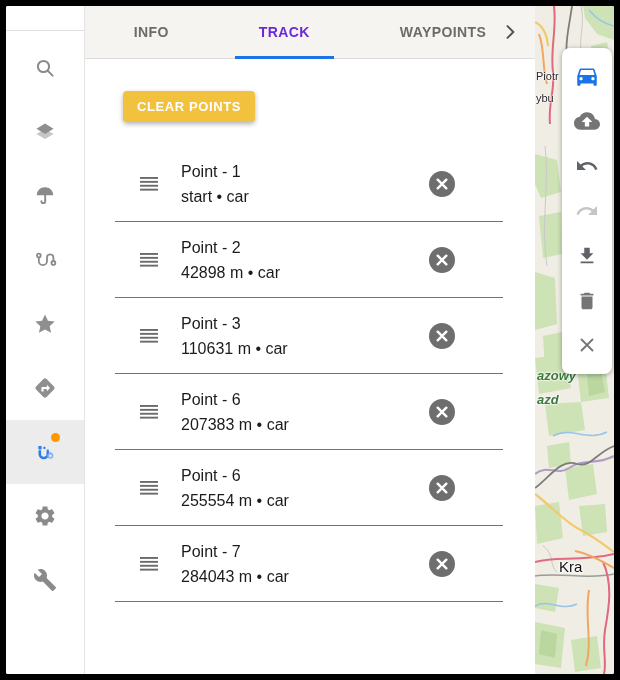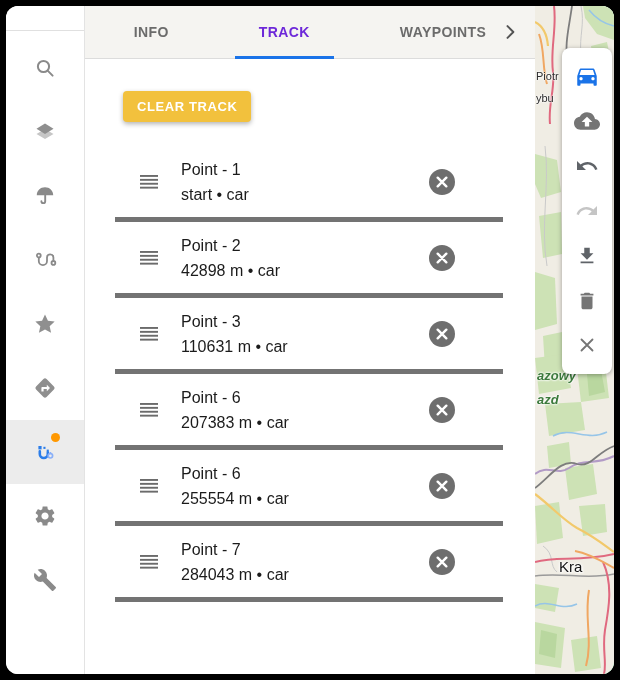--- a/index.html
+++ b/index.html
@@ -1,18 +1,18 @@
 <!DOCTYPE html>
 <html><head>
 <meta charset="utf-8">
 <style>
   html,body{margin:0;padding:0;width:620px;height:680px;overflow:hidden;background:#000;
     font-family:"Liberation Sans",sans-serif;}
   .app{position:absolute;left:6px;top:6px;width:608px;height:668px;background:#fff;
-    display:flex;border-radius:12px;overflow:hidden;}
+    display:flex;border-radius:2px;overflow:hidden;}
 
   
   .sidebar{width:79px;box-sizing:border-box;background:#fff;border-right:1px solid #e3e3e3;
     flex:0 0 79px;display:flex;flex-direction:column;}
   .sb-header{height:24px;border-bottom:1px solid #e0e0e0;flex:0 0 auto;}
   .sb-items{padding-top:5px;display:flex;flex-direction:column;}
   .sb-item{height:64px;width:100%;border:none;background:transparent;display:flex;
     align-items:center;justify-content:center;cursor:pointer;position:relative;padding:0;}
   .sb-item.active{background:#ececec;}
   .badge{position:absolute;top:13px;left:45px;width:9px;height:9px;border-radius:50%;
@@ -28,21 +28,21 @@
   .tab.active::after{content:"";position:absolute;left:0;right:0;bottom:-1px;height:3px;
     background:#1a73e8;}
   .tab-overflow{position:absolute;right:8px;top:0;height:100%;width:34px;border:none;
     background:transparent;display:flex;align-items:center;justify-content:center;cursor:pointer;}
 
   .content{flex:1;background:#fff;overflow:hidden;}
   .clear-btn{margin:32px 0 0 38px;height:31px;padding:0 14px;background:#f2c13d;color:#fff;
     font-family:"Liberation Sans",sans-serif;font-weight:700;font-size:13px;letter-spacing:.6px;
     border:none;border-radius:4px;box-shadow:0 2px 5px rgba(0,0,0,.3);cursor:pointer;}
   .pointlist{margin:24px 32px 0 30px;}
-  .point-row{height:76px;box-sizing:border-box;border-bottom:5px solid #737373;display:flex;
+  .point-row{height:76px;box-sizing:border-box;border-bottom:1px solid #737373;display:flex;
     align-items:center;}
   .handle{margin-left:25px;flex:0 0 auto;cursor:grab;display:flex;}
   .pt-text{margin-left:23px;}
   .pt-title,.pt-sub{font-size:16px;color:#1b1b1b;line-height:25px;white-space:nowrap;}
   .del-btn{margin-left:auto;margin-right:48px;width:26px;height:26px;border-radius:50%;
     background:#6e6e6e;border:none;display:flex;align-items:center;justify-content:center;
     cursor:pointer;padding:0;flex:0 0 auto;}
 
   
   .map{width:79px;flex:0 0 79px;position:relative;background:#86efac;overflow:hidden;}
@@ -150,21 +150,21 @@
         <span>WAYPOINTS</span>
       </div>
       <button class="tab-overflow">
         <svg width="20" height="20" viewBox="0 0 24 24">
           <path d="M9 5l7 7-7 7" fill="none" stroke="#555" stroke-width="2.4" stroke-linecap="round" stroke-linejoin="round"></path>
         </svg>
       </button>
     </header>
 
     <div class="content">
-      <button class="clear-btn">CLEAR TRACK</button>
+      <button class="clear-btn">CLEAR POINTS</button>
 
       <div class="pointlist">
 
         <div class="point-row">
           <span class="handle">
             <svg width="18" height="14" viewBox="0 0 18 14">
                 <g fill="#6b6b6b">
               <rect y="0" width="18" height="1.9"></rect>
                   <rect y="3.9" width="18" height="1.9"></rect>
               <rect y="7.8" width="18" height="1.9"></rect>

